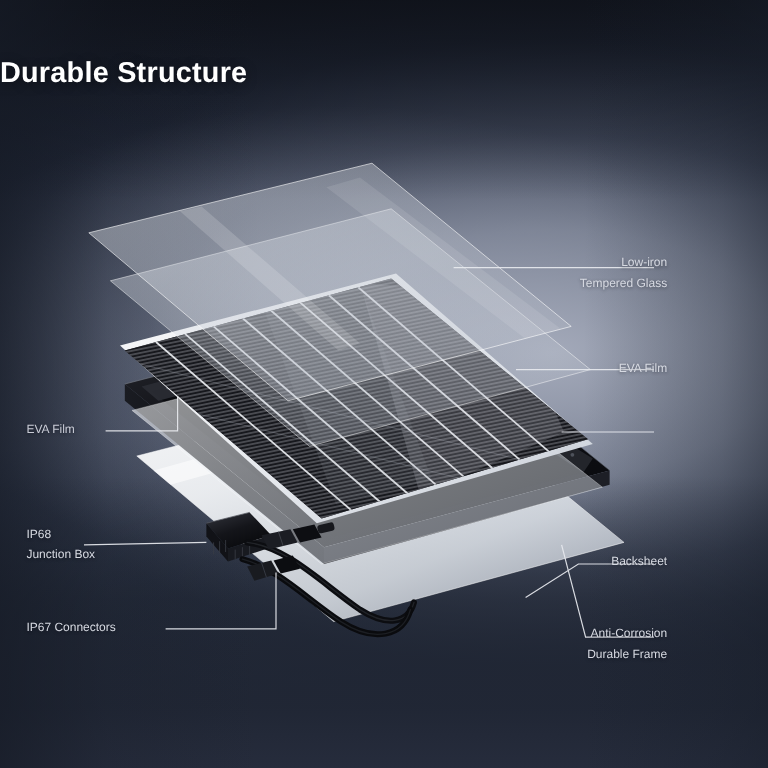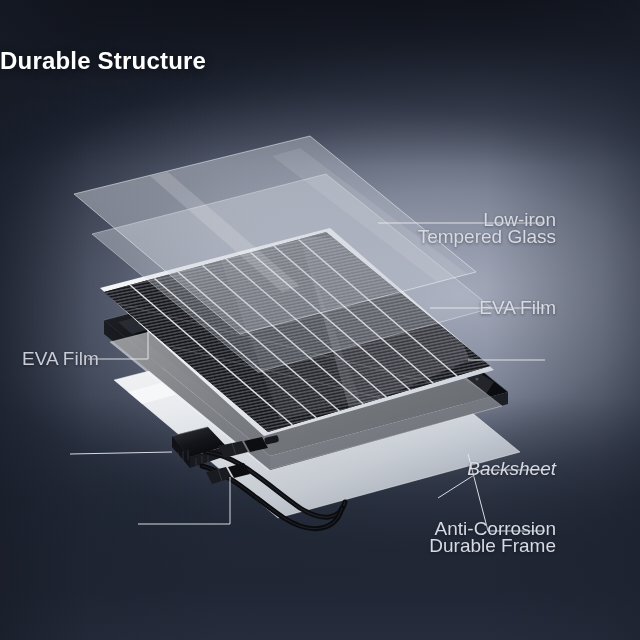--- a/index.html
+++ b/index.html
@@ -63,21 +63,21 @@
     left: 0;
     top: 0;
     width: 640px;
     height: 640px;
   }
 
   
   .callout {
     position: absolute;
     color: #d7dae2;
-    font-size: 19px;
+    font-size: 10px;
     line-height: 17px;
     white-space: pre-line;
     text-shadow: 0 1px 3px rgba(10,14,22,0.45);
   }
   .callout.right { text-align: right; }
   .callout.left  { text-align: left; }
   .callout.dim   { color: #c9ccd6; }
 </style>
 </head>
 <body>
@@ -282,20 +282,23 @@
   </svg>
 
   <div class="callout right" style="right:84px; top:211px; width:190px;">Low-iron
 Tempered Glass</div>
 
   <div class="callout right" style="right:84px; top:299px; width:190px;">EVA Film</div>
 
 
   <div class="callout left dim" style="left:22px; top:350px; width:150px;">EVA Film</div>
 
-
-
-  <div class="callout right" style="right:84px; top:460px; width:190px;font-style:italic;">Backsheet</div>
+  <div class="callout left" style="left:22px; top:437px; width:170px;">IP68
+Junction Box</div>
+
+  <div class="callout left" style="left:22px; top:515px; width:180px;">IP67 Connectors</div>
+
+  <div class="callout right" style="right:84px; top:460px; width:190px;">Backsheet</div>
 
   <div class="callout right" style="right:84px; top:520px; width:200px;">Anti-Corrosion
 Durable Frame</div>
 
 </div>
 
 </body></html>

